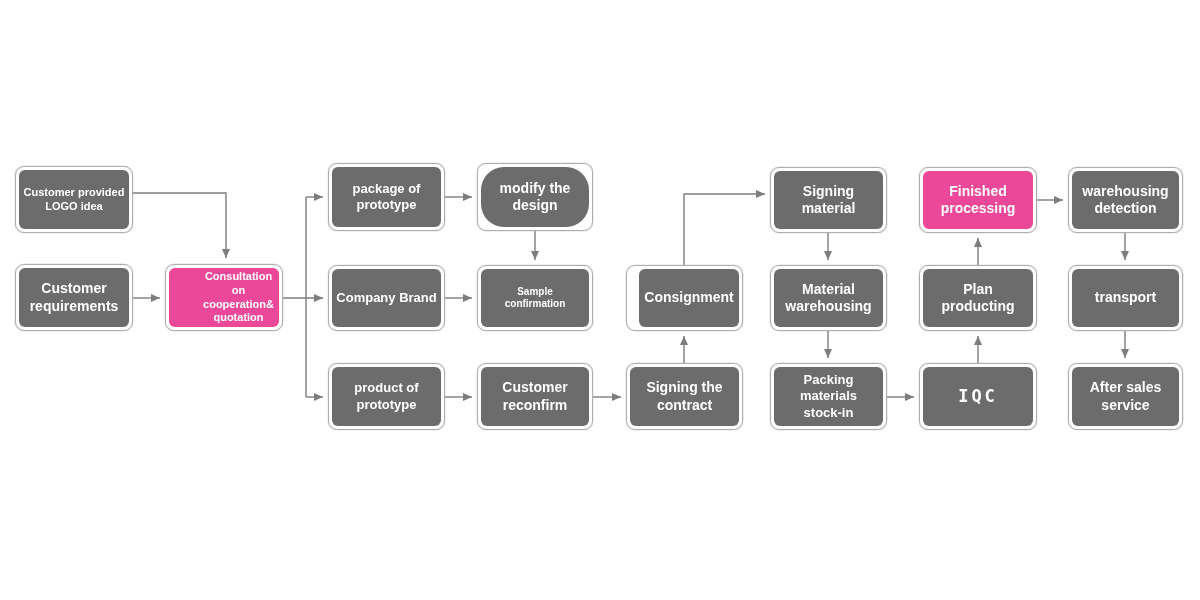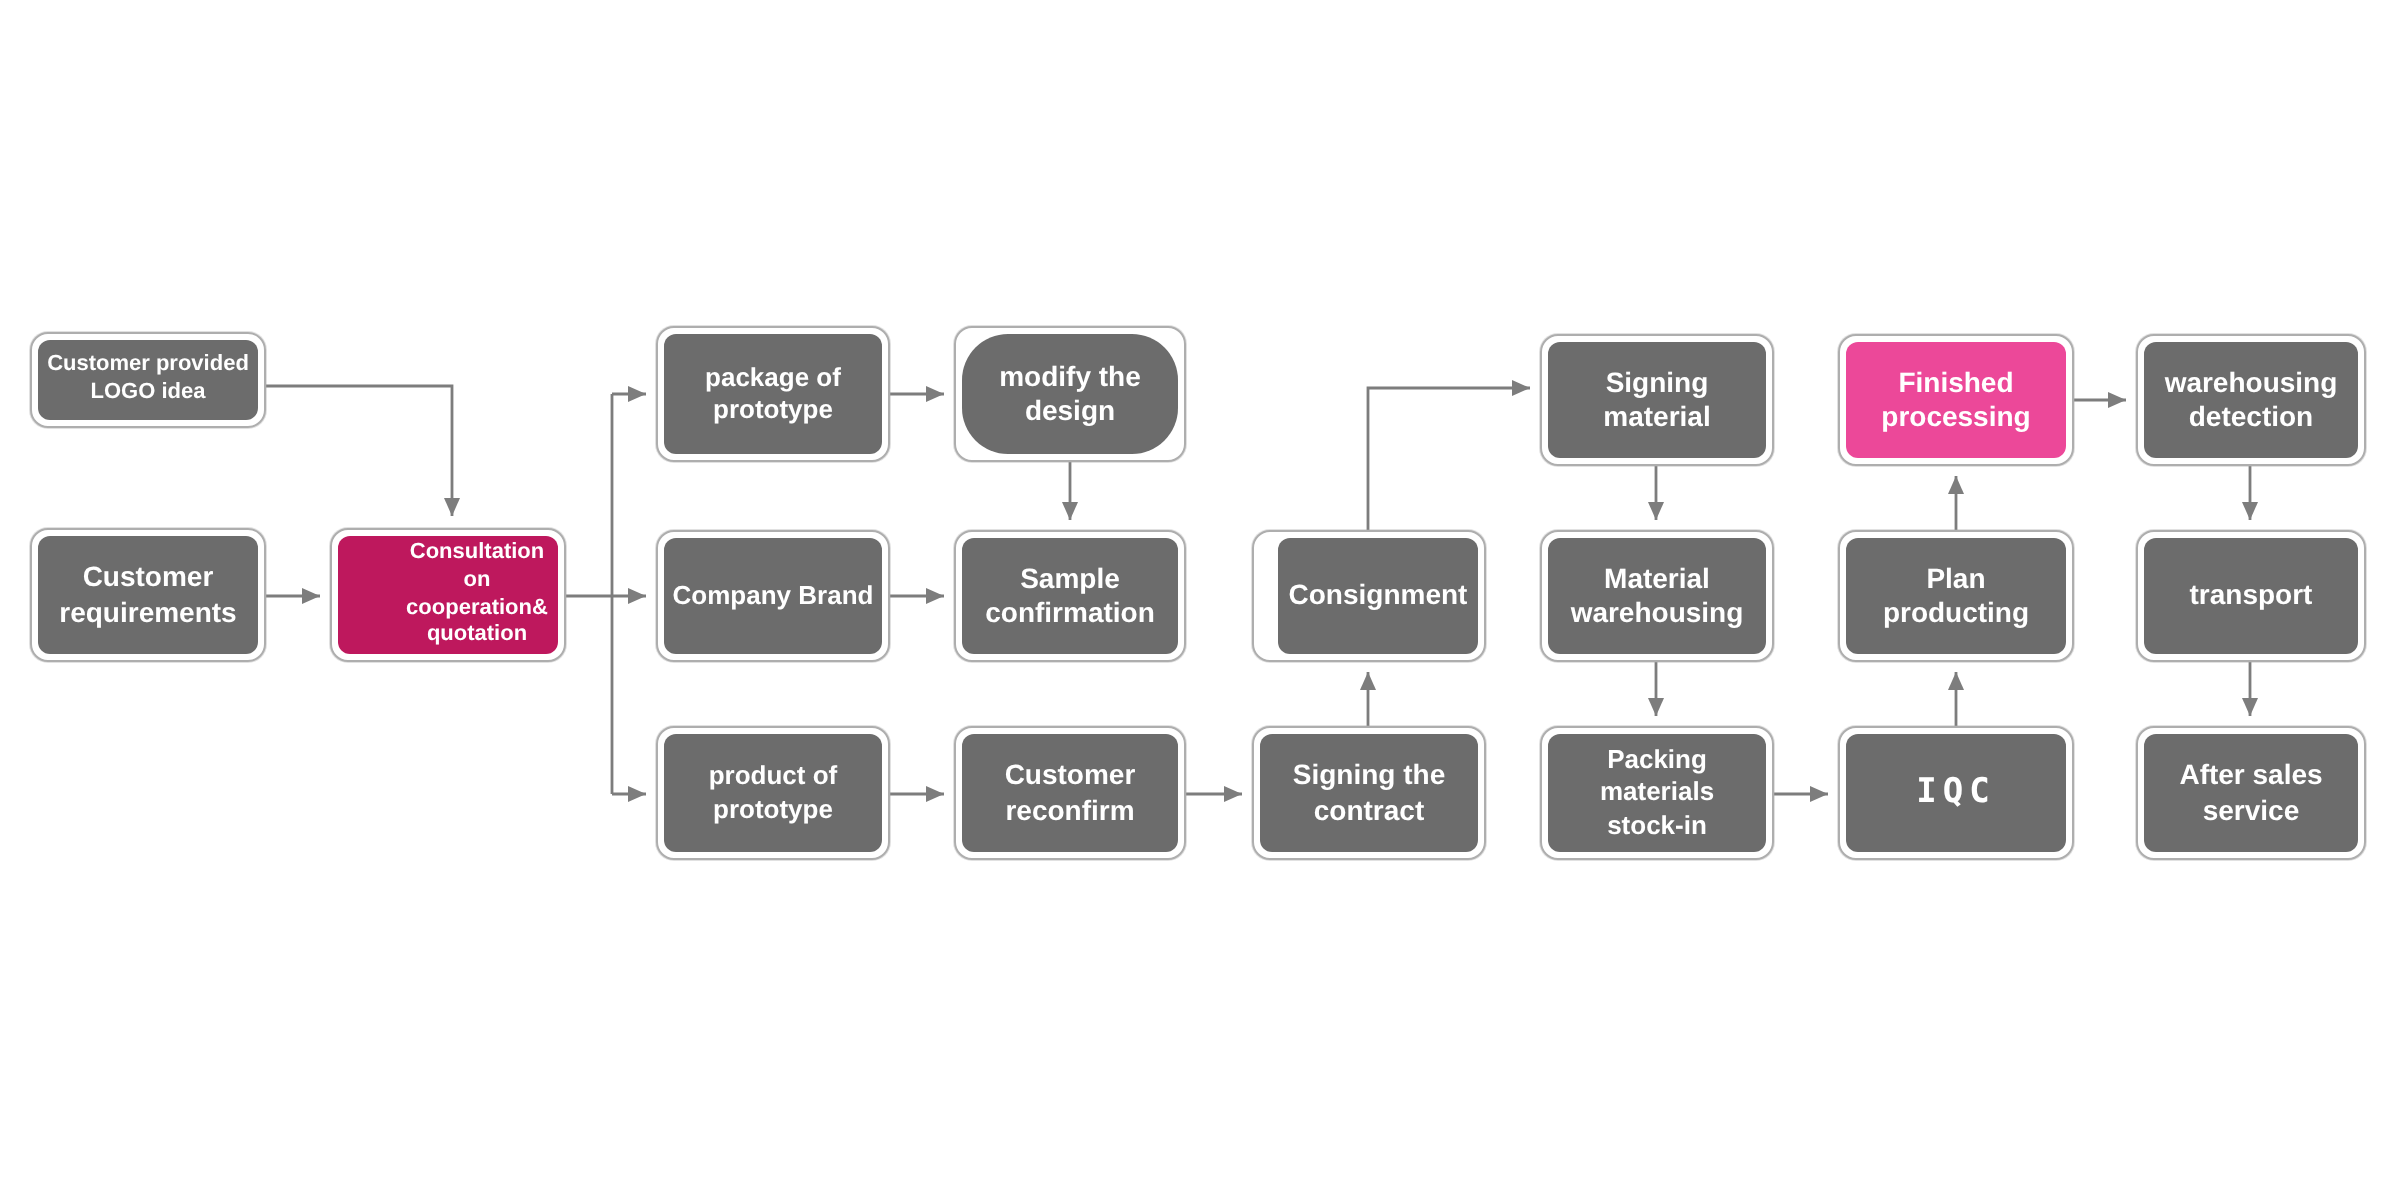--- a/index.html
+++ b/index.html
@@ -84,50 +84,50 @@
         <polyline class="edge" points="828,331 828,358" stroke="#7d7d7d" marker-end="url(#ah)"></polyline>
         <polyline class="edge" points="887,397 914,397" stroke="#7d7d7d" marker-end="url(#ah)"></polyline>
         <polyline class="edge" points="978,363 978,336" stroke="#7d7d7d" marker-end="url(#ah)"></polyline>
         <polyline class="edge" points="978,265 978,238" stroke="#7d7d7d" marker-end="url(#ah)"></polyline>
         <polyline class="edge" points="1037,200 1063,200" stroke="#7d7d7d" marker-end="url(#ah)"></polyline>
         <polyline class="edge" points="1125,233 1125,260" stroke="#7d7d7d" marker-end="url(#ah)"></polyline>
         <polyline class="edge" points="1125,331 1125,358" stroke="#7d7d7d" marker-end="url(#ah)"></polyline>
       </g>
   </svg>
   <div id="node-layer">
-      <div class="node" style="left: 15px; top: 166px; width: 118px; height: 48px;">
+      <div class="node" style="left: 15px; top: 166px; width: 118px; height: 67px;">
         <div class="node-inner" style="font-size: 11px; background: rgb(108, 108, 108); color: rgb(255, 255, 255);">Customer provided
 LOGO idea</div>
       </div>
       <div class="node" style="left: 15px; top: 264px; width: 118px; height: 67px;">
         <div class="node-inner" style="font-size: 14px; background: rgb(108, 108, 108); color: rgb(255, 255, 255);">Customer
 requirements</div>
       </div>
       <div class="node" style="left: 165px; top: 264px; width: 118px; height: 67px;">
-        <div class="node-inner" style="font-size: 11px; background: #be185d; color: rgb(255, 255, 255); padding-left: 33px;">Consultation on
+        <div class="node-inner" style="font-size: 11px; background: #ec4899; color: rgb(255, 255, 255); padding-left: 33px;">Consultation on
 cooperation&amp;
 quotation</div>
       </div>
       <div class="node" style="left: 328px; top: 163px; width: 117px; height: 68px;">
         <div class="node-inner" style="font-size: 13px; background: rgb(108, 108, 108); color: rgb(255, 255, 255);">package of
 prototype</div>
       </div>
       <div class="node" style="left: 328px; top: 265px; width: 117px; height: 66px;">
         <div class="node-inner" style="font-size: 13px; background: rgb(108, 108, 108); color: rgb(255, 255, 255);">Company Brand</div>
       </div>
       <div class="node" style="left: 328px; top: 363px; width: 117px; height: 67px;">
         <div class="node-inner" style="font-size: 13px; background: rgb(108, 108, 108); color: rgb(255, 255, 255);">product of
 prototype</div>
       </div>
       <div class="node" style="left: 477px; top: 163px; width: 116px; height: 68px;">
         <div class="node-inner" style="font-size: 14px; background: rgb(108, 108, 108); color: rgb(255, 255, 255); border-radius: 23px;">modify the
 design</div>
       </div>
       <div class="node" style="left: 477px; top: 265px; width: 116px; height: 66px;">
-        <div class="node-inner" style="font-size: 14px; background: rgb(108, 108, 108); color: rgb(255, 255, 255);">Sample
+        <div class="node-inner" style="font-size: 10px; background: rgb(108, 108, 108); color: rgb(255, 255, 255);">Sample
 confirmation</div>
       </div>
       <div class="node" style="left: 477px; top: 363px; width: 116px; height: 67px;">
         <div class="node-inner" style="font-size: 14px; background: rgb(108, 108, 108); color: rgb(255, 255, 255);">Customer
 reconfirm</div>
       </div>
       <div class="node" style="left: 626px; top: 265px; width: 117px; height: 66px; padding-left: 12px;">
         <div class="node-inner" style="font-size: 14px; background: rgb(108, 108, 108); color: rgb(255, 255, 255);">Consignment</div>
       </div>
       <div class="node" style="left: 626px; top: 363px; width: 117px; height: 67px;">

